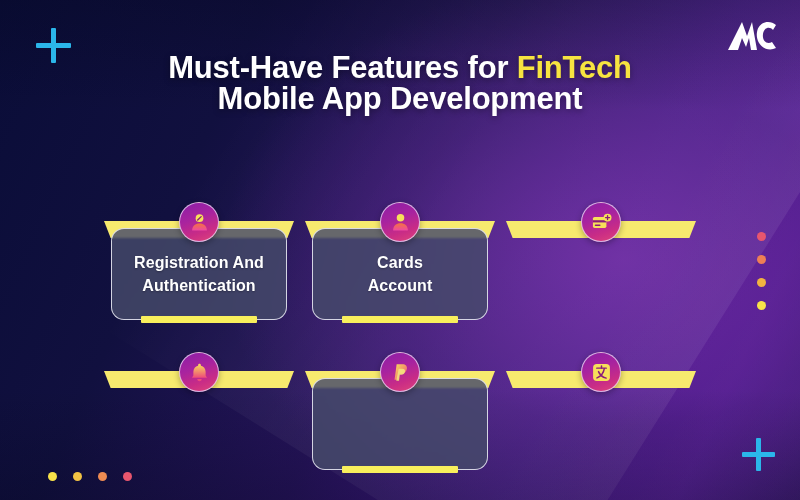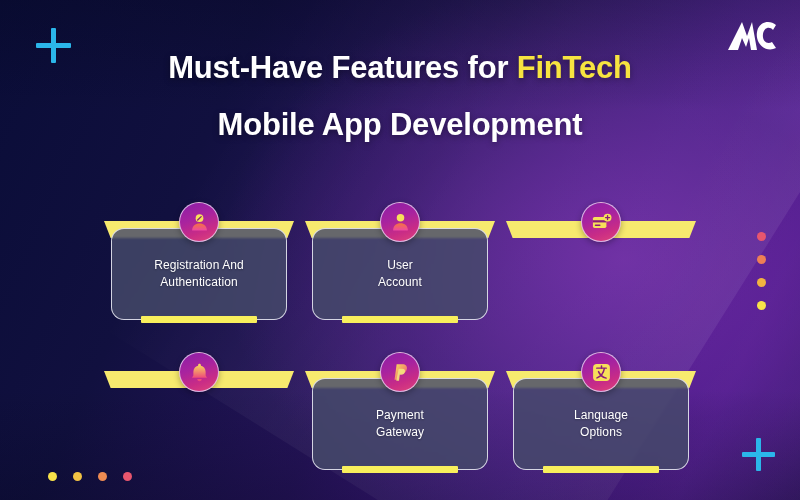--- a/index.html
+++ b/index.html
@@ -60,21 +60,21 @@
   
   .title-wrap {
     position:absolute; left:0; right:0; top:52px;
     text-align:center;
   }
   .title-line {
     font-size:31px; font-weight:bold; color:#ffffff;
     letter-spacing:-0.2px; line-height:1.0;
     text-shadow:0 2px 6px rgba(0,0,0,0.35);
   }
-  .title-line.second { margin-top:26px; }
+  .title-line.second { }
   .hl { color:#f7e440; }
 
   
   .grid {
     position:absolute; left:0; right:0; top:196px;
     display:grid;
     grid-template-columns:repeat(3, 176px);
     grid-template-rows:repeat(2, 150px);
     justify-content:center;
     column-gap:25px; row-gap:0px;
@@ -92,21 +92,21 @@
     position:absolute; left:0; top:14px;
     width:176px; height:92px;
     background:rgba(70,74,106,0.82);
     border:1.3px solid rgba(238,238,248,0.85);
     border-radius:13px;
     display:flex; align-items:center; justify-content:center;
     backdrop-filter:blur(1px);
   }
 
   .card-label {
-    color:#ffffff; font-size:12px; font-weight:normal;
+    color:#ffffff; font-size:16px; font-weight:bold;
     line-height:1.45; text-align:center;
     letter-spacing:0.1px;
     padding:0 8px;
     white-space:pre-line;
     text-shadow:0 1px 2px rgba(0,0,0,0.3);
   }
 
   
   .bottombar {
     position:absolute; left:50%; transform:translateX(-50%);
@@ -187,21 +187,21 @@
             </defs>
             <circle cx="12" cy="7" r="4.4" fill="#f7e05a"></circle>
             <path d="M13.9 5.3 L9.9 9.1" stroke="#8a1a7a" stroke-width="1.5" stroke-linecap="round"></path>
             <path d="M3.6 21 C3.6 15.8 7.3 13.1 12 13.1 C16.7 13.1 20.4 15.8 20.4 21 Z" fill="url(#g1)"></path>
           </svg>
         </div>
       </div>
       <div class="card-slot">
         <div class="ribbon-top"></div>
         <div class="card">
-          <div class="card-label">User
+          <div class="card-label">Cards
 Account</div>
           <div class="bottombar"></div>
         </div>
         <div class="badge">
           <svg viewBox="0 0 24 24" width="21" height="21">
             <defs>
               <linearGradient id="g2" x1="0" y1="0" x2="0" y2="1">
                 <stop offset="0" stop-color="#f3743f"></stop>
                 <stop offset="1" stop-color="#ef4aa0"></stop>
               </linearGradient>
@@ -234,44 +234,37 @@
               </linearGradient>
             </defs>
             <path d="M12 2.1 C12.9 2.1 13.6 2.8 13.6 3.7 V4.4 C16.8 5.1 19 7.9 19 11.2 V15.4 L20.6 18 H3.4 L5 15.4 V11.2 C5 7.9 7.2 5.1 10.4 4.4 V3.7 C10.4 2.8 11.1 2.1 12 2.1 Z" fill="url(#g3)"></path>
             <path d="M9.5 19.3 H14.5 C14.5 20.8 13.4 21.9 12 21.9 C10.6 21.9 9.5 20.8 9.5 19.3 Z" fill="#ef4a7a"></path>
           </svg>
         </div>
       </div>
       <div class="card-slot">
         <div class="ribbon-top"></div>
         <div class="card">
-          <div class="card-label">Payment
-Gateway</div>
           <div class="bottombar"></div>
         </div>
         <div class="badge">
           <svg viewBox="0 0 24 24" width="21" height="21">
             <defs>
               <linearGradient id="g4" x1="0" y1="0" x2="1" y2="1">
                 <stop offset="0" stop-color="#f7e05a"></stop>
                 <stop offset="1" stop-color="#ef4a7a"></stop>
               </linearGradient>
             </defs>
             <path d="M7.6 2.6 H14.3 C17.8 2.6 19.9 4.8 19.3 8.1 C18.7 11.5 16.1 13.5 12.7 13.5 H10.4 L9.4 20.2 H5.2 Z" fill="url(#g4)"></path>
             <path d="M9.9 7.6 H14.1 C16.3 7.6 17.5 9.0 17.1 11.1 C16.7 13.3 15.0 14.6 12.9 14.6 H11.2 L10.3 21.5 H7.2 Z" fill="#f3e27e" opacity="0.92"></path>
           </svg>
         </div>
       </div>
       <div class="card-slot">
         <div class="ribbon-top"></div>
-        <div class="card">
-          <div class="card-label">Language
-Options</div>
-          <div class="bottombar"></div>
-        </div>
         <div class="badge">
           <svg viewBox="0 0 24 24" width="21" height="21">
             <rect x="2.4" y="2.4" width="19.2" height="19.2" rx="4.2" fill="#f7e05a"></rect>
             <path d="M6.6 7.0 H17.4" stroke="#8a1a7a" stroke-width="1.7" stroke-linecap="round"></path>
             <path d="M12 4.6 V7.0" stroke="#8a1a7a" stroke-width="1.7" stroke-linecap="round"></path>
             <path d="M15.1 7.8 C14.4 12.6 11.3 16.2 6.8 18.2" stroke="#8a1a7a" stroke-width="1.7" stroke-linecap="round" fill="none"></path>
             <path d="M8.6 11.0 C10.2 15.0 13.5 17.4 17.3 18.4" stroke="#8a1a7a" stroke-width="1.7" stroke-linecap="round" fill="none"></path>
           </svg>
         </div>
       </div>

